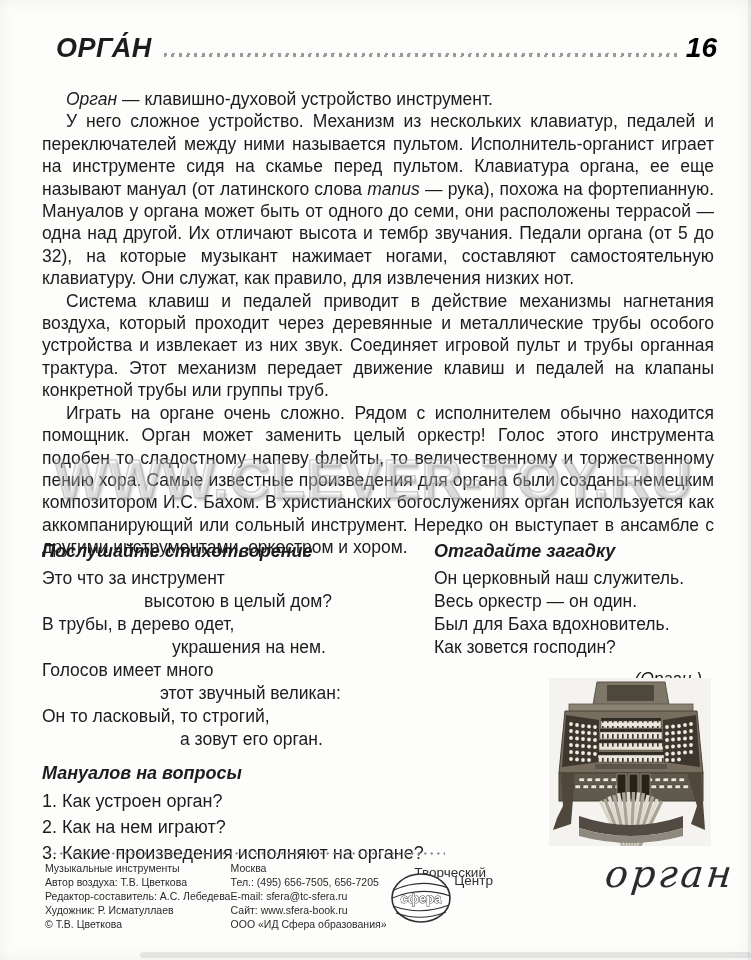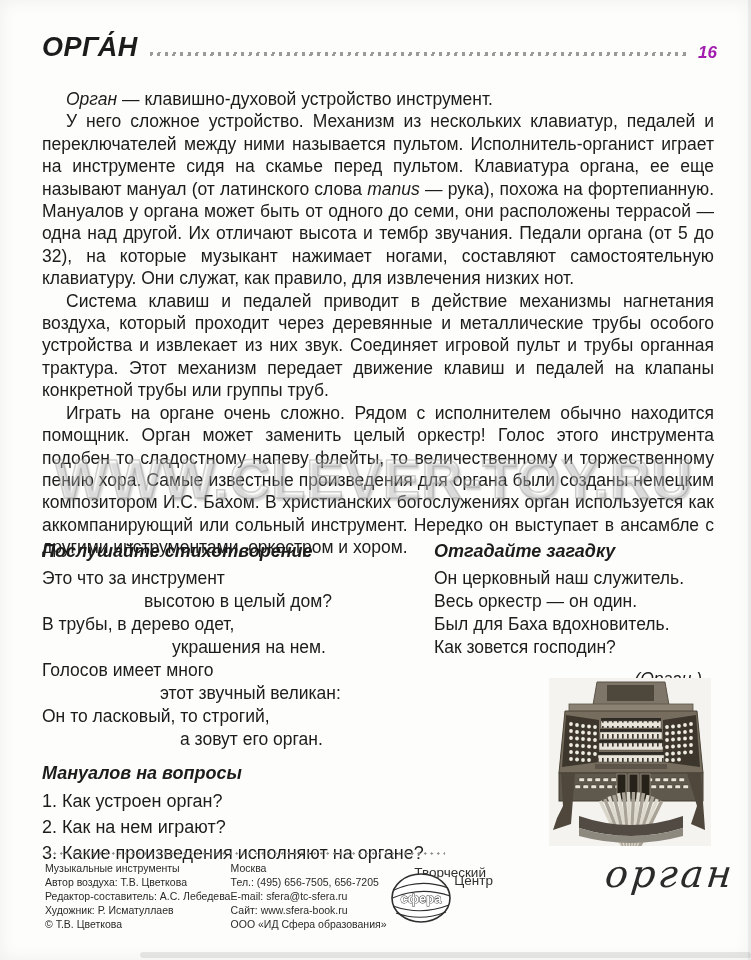--- a/index.html
+++ b/index.html
@@ -3,25 +3,25 @@
 <meta charset="utf-8">
 <style>
   html,body{margin:0;padding:0;background:#d8d8d8;}
   .page{
     position:relative;width:751px;height:960px;margin:0 auto;
     background:#fdfdfc;overflow:hidden;
     font-family:"Liberation Sans",sans-serif;color:#1c1c1c;
     box-shadow:inset 0 0 18px rgba(0,0,0,0.06);
   }
   
-  .header{position:absolute;left:42px;right:34px;top:34px;display:flex;align-items:flex-end;}
+  .header{position:absolute;left:56px;right:34px;top:34px;display:flex;align-items:flex-end;}
   .page-title{font-size:27px;font-weight:bold;font-style:italic;letter-spacing:.5px;line-height:1;white-space:nowrap;}
   .leader{flex:1;height:4.5px;margin:0 8px 5px 12px;
     background:repeating-linear-gradient(100deg,#9a9a9a 0 3px,transparent 3px 7.5px);}
-  .page-num{font-size:17px;font-weight:bold;font-style:italic;color:#a21caf;line-height:1;}
+  .page-num{font-size:28px;font-weight:bold;font-style:italic;color:#000000;line-height:1;}
   
   .article{position:absolute;left:42px;top:88px;width:672px;
     font-size:17.5px;line-height:22.4px;text-align:justify;}
   .article p{margin:0;text-indent:24px;}
   .ital{font-style:italic;}
   
   .watermark{
     position:absolute;left:0;right:4px;top:446px;z-index:3;text-align:center;
     font-size:56px;font-weight:bold;letter-spacing:1px;pointer-events:none;
     color:rgba(255,255,255,0.22);

